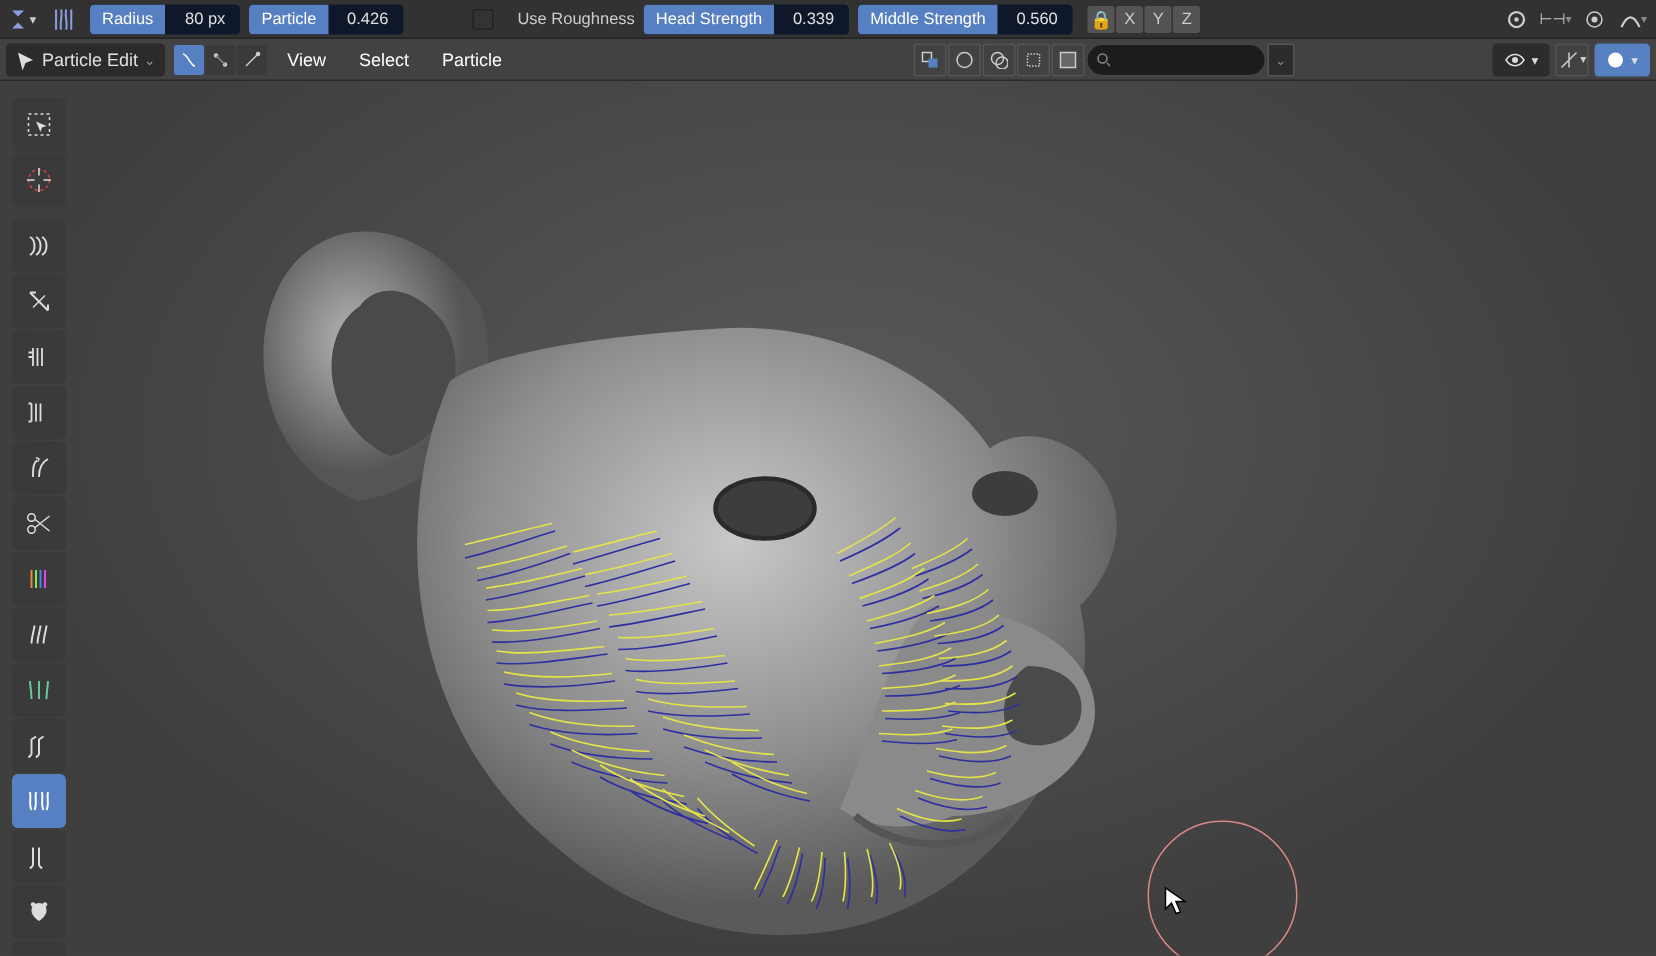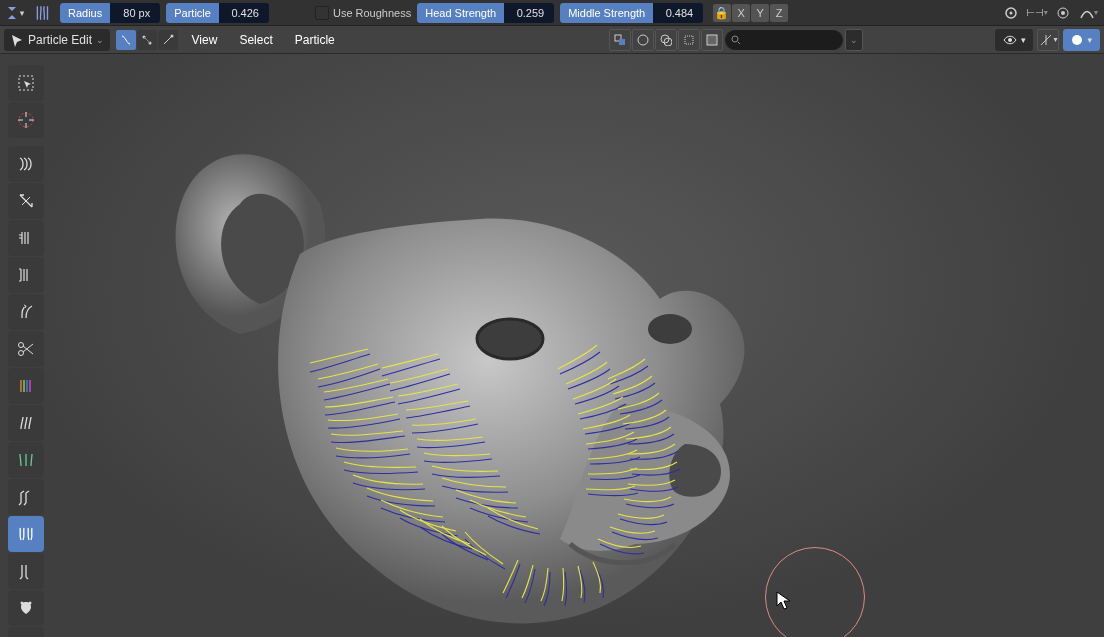--- a/index.html
+++ b/index.html
@@ -8,21 +8,21 @@
 .top-header { height: 26px; background: #323232; display: flex; align-items: center; padding: 0 4px; gap: 6px; border-bottom: 1px solid #222; }
 .sub-header { height: 28px; background: #424242; display: flex; align-items: center; padding: 12px 4px; gap: 6px; border-bottom: 1px solid #2a2a2a; }
 
 .hdr-icon { width: 22px; height: 20px; display: flex; align-items: center; justify-content: center; cursor: pointer; border-radius: 3px; color: #ccc; }
 .hdr-icon.accent { color: #8a9de2; }
 
 .slider-group { display: flex; align-items: center; height: 20px; border-radius: 3px; overflow: hidden; background: #0f172a; font-size: 11px; }
 .slider-label { background: #5680C2; padding: 0 8px; height: 100%; display: flex; align-items: center; color: #fff; cursor: pointer; }
 .slider-val { padding: 0 10px; color: #e0e0e0; min-width: 50px; text-align: right; cursor: ew-resize; }
 
-.checkbox-group { display: flex; align-items: center; gap: 4px; font-size: 11px; color: #ccc; cursor: pointer; padding-left: 40px; }
+.checkbox-group { display: flex; align-items: center; gap: 16px; font-size: 11px; color: #ccc; cursor: pointer; padding-left: 40px; }
 .checkbox-box { width: 14px; height: 14px; border: 1px solid #222; background: #333; border-radius: 2px; }
 
 .axis-group { display: flex; align-items: center; gap: 1px; margin-left: 4px; }
 .axis-btn { width: 18px; height: 18px; background: #545454; font-size: 11px; color: #ccc; display: flex; align-items: center; justify-content: center; border-radius: 2px; cursor: pointer; }
 .axis-btn.lock { font-size: 12px; }
 
 .right-icons { display: flex; gap: 4px; margin-left: auto; align-items: center; }
 
 .mode-dd { display: flex; align-items: center; gap: 4px; background: #2b2b2b; border-radius: 3px; padding: 2px 6px; height: 22px; cursor: pointer; color: #e0e0e0; font-size: 12px; }
 .mode-dd svg { flex-shrink: 0; }
@@ -77,26 +77,26 @@
     <div class="slider-val">0.426</div>
   </div>
 
   <div class="checkbox-group">
     <div class="checkbox-box"></div>
     <span>Use Roughness</span>
   </div>
 
   <div class="slider-group">
     <div class="slider-label">Head Strength</div>
-    <div class="slider-val">0.259</div>
+    <div class="slider-val">0.339</div>
   </div>
 
   <div class="slider-group">
     <div class="slider-label">Middle Strength</div>
-    <div class="slider-val">0.484</div>
+    <div class="slider-val">0.560</div>
   </div>
 
   <div class="axis-group">
     <div class="axis-btn lock">🔒</div>
     <div class="axis-btn">X</div>
     <div class="axis-btn">Y</div>
     <div class="axis-btn">Z</div>
   </div>
 
   <div class="right-icons">

